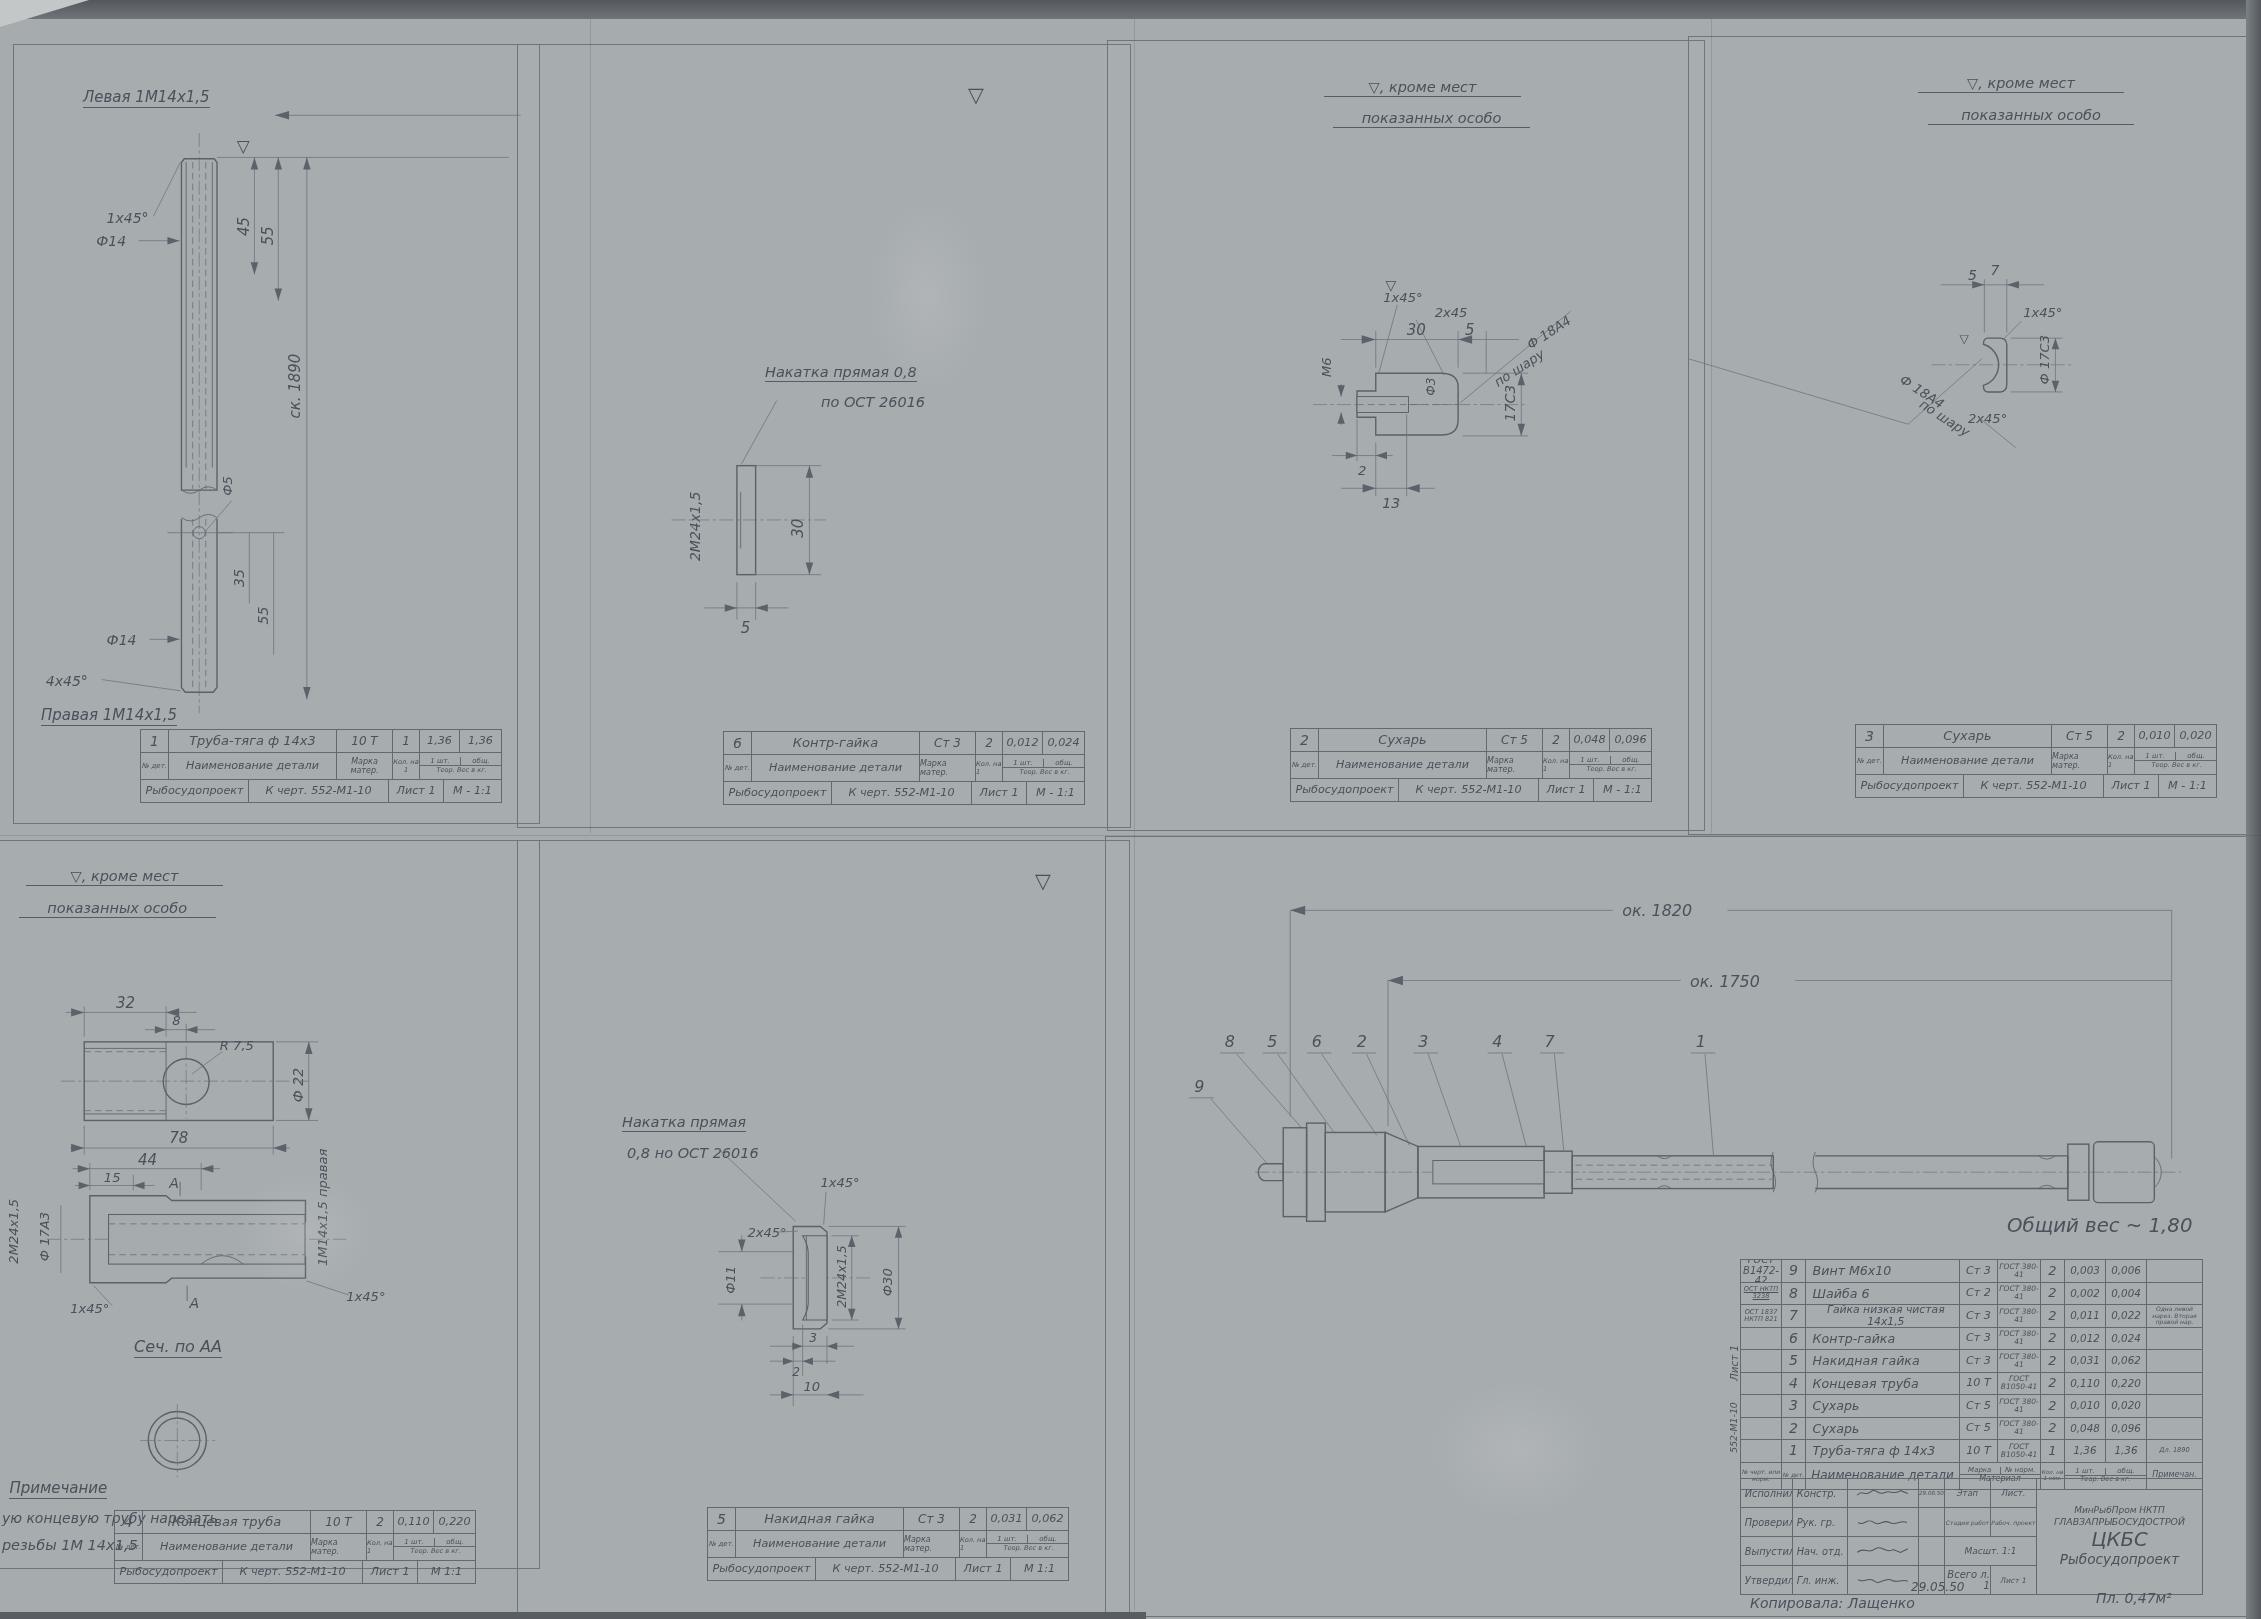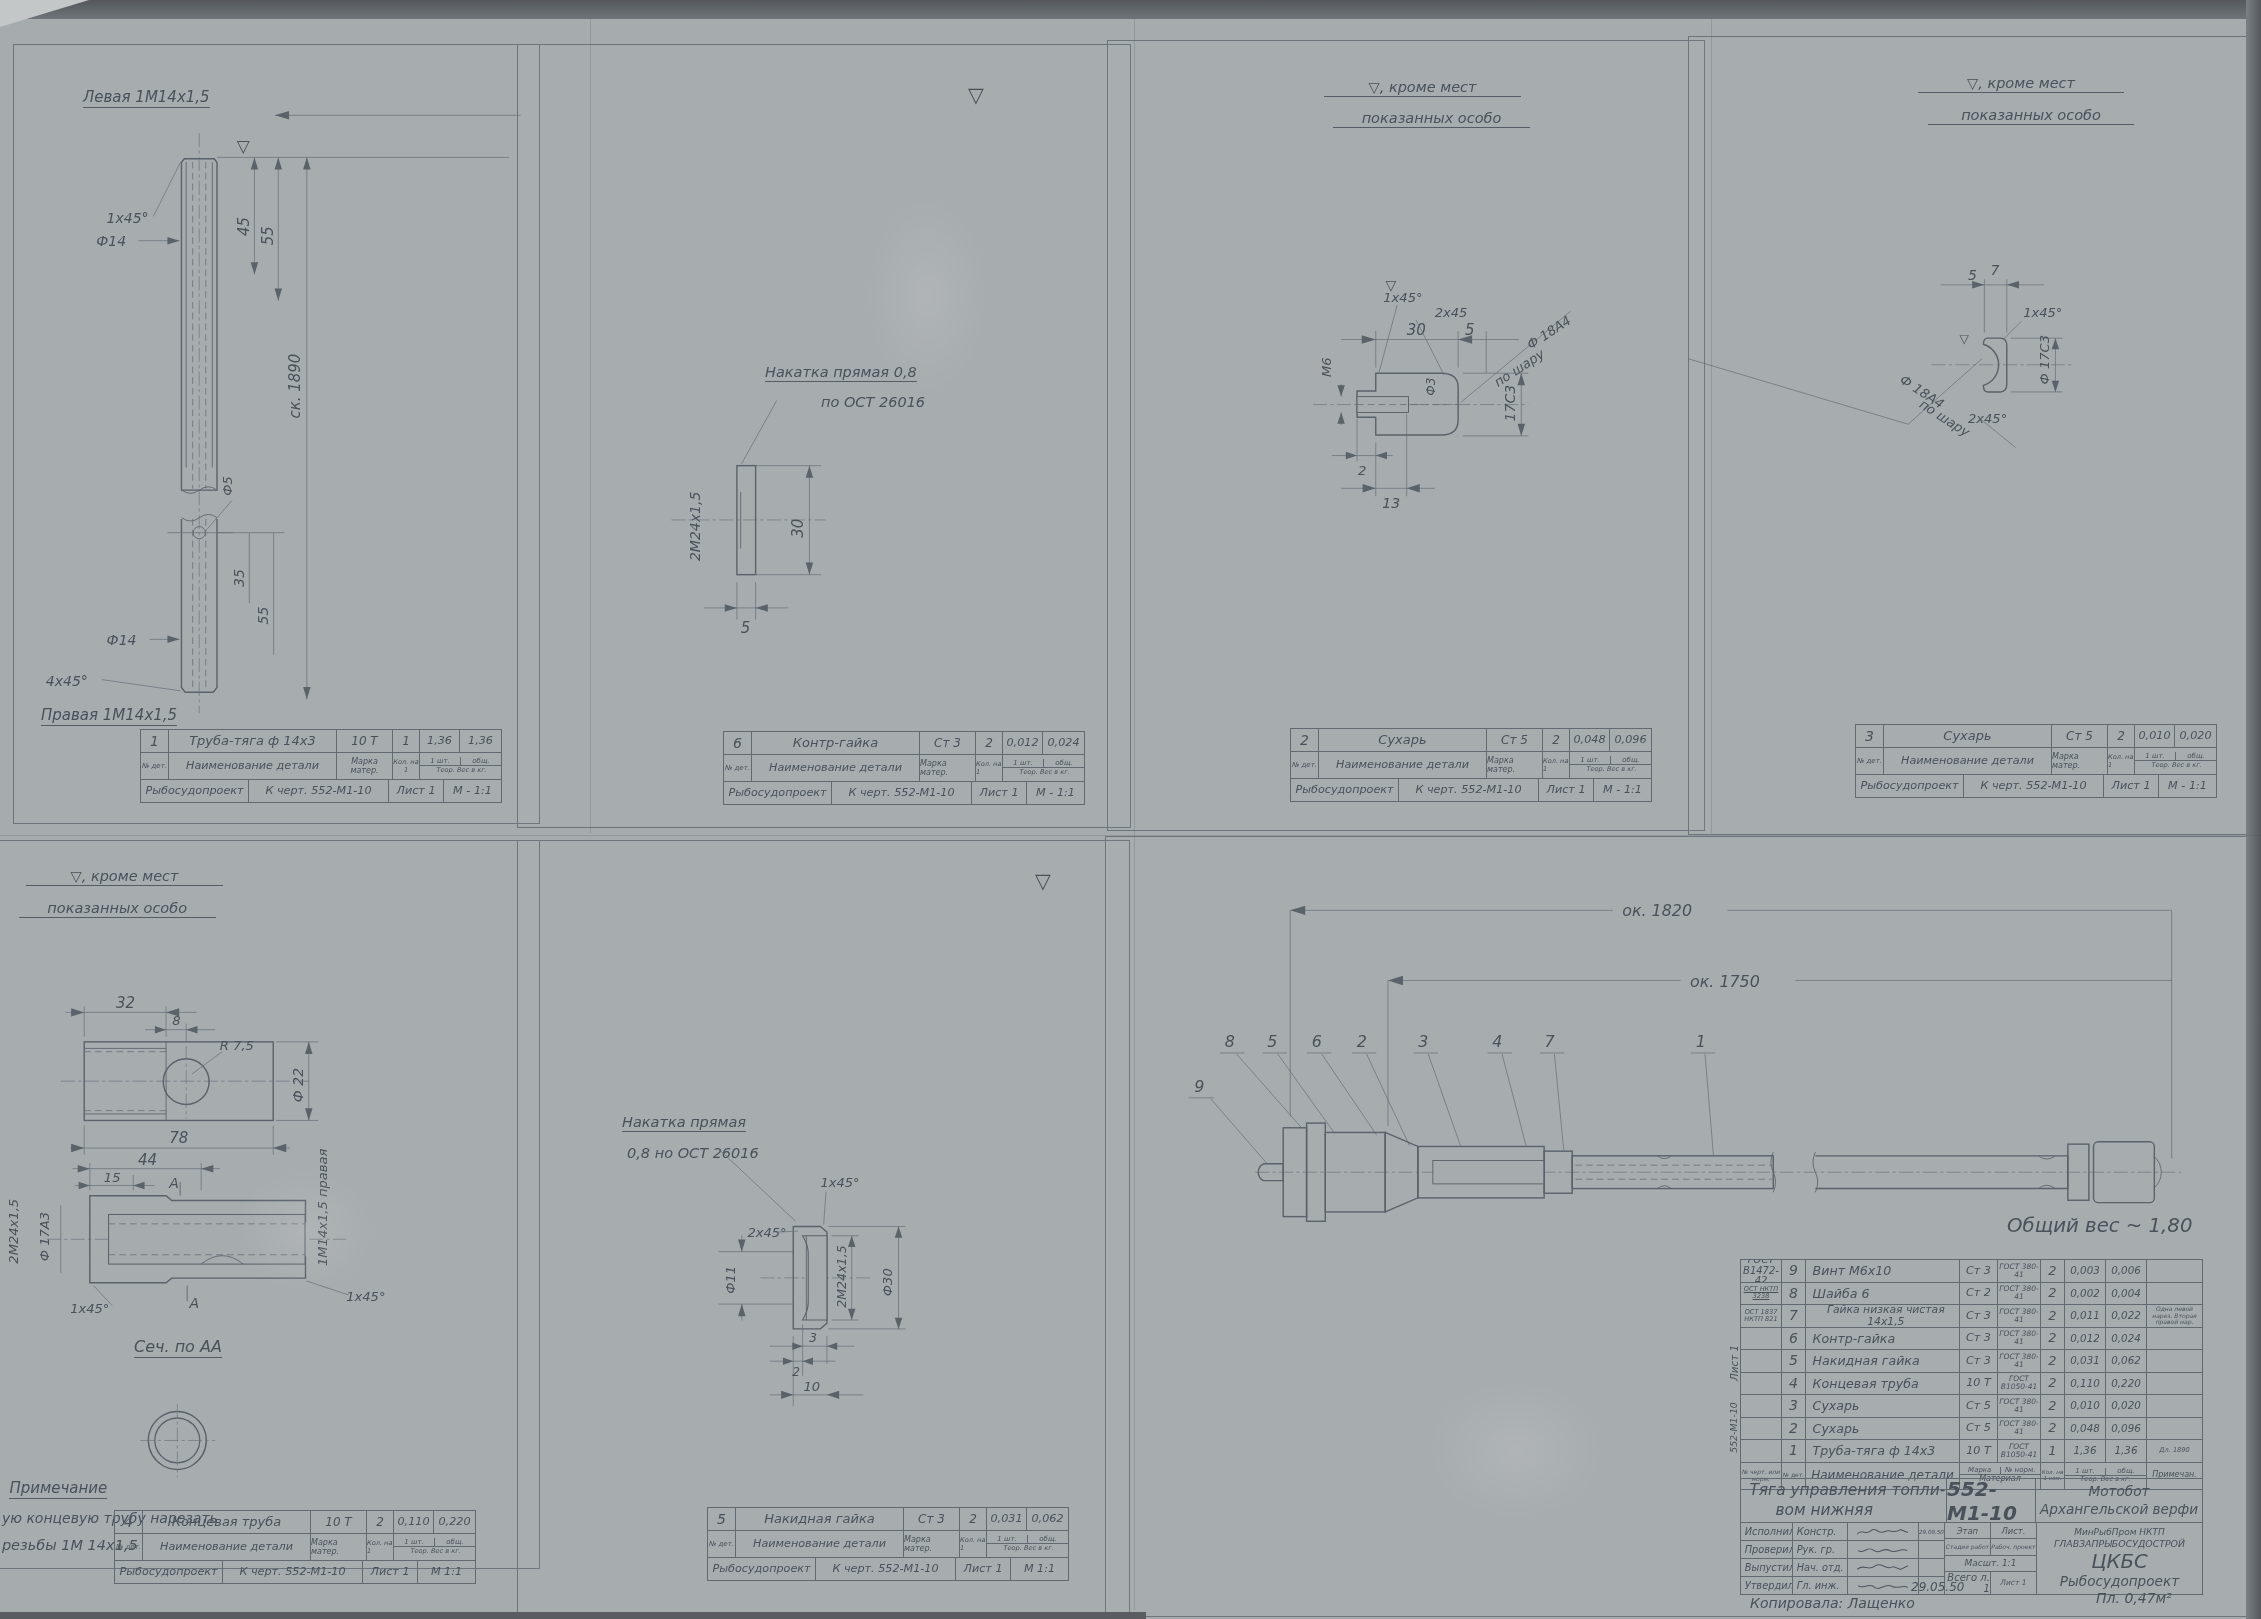--- a/index.html
+++ b/index.html
@@ -753,31 +753,20 @@
           <span style="flex:1;text-align:center;font-size:7px;border-right:0.9px solid var(--ln);">1 шт.</span>
           <span style="flex:1;text-align:center;font-size:7px;">общ.</span>
         </div>
         <div style="font-size:6.6px;">Теор. Вес в кг.</div>
       </div>
       <div class="pc" style="flex:1;font-size:8px;">Примечан.</div>
     </div>
   </div>
 
   <div class="tb" style="left:1740px;top:1478px;width:461px;height:115px;display:flex;flex-direction:column;">
-    <div style="display:flex;height:43px;border-bottom:1.2px solid var(--ln);">
-      <div class="tbc" style="flex:0 0 206px;display:flex;flex-direction:column;justify-content:center;padding-left:8.4px;font-size:15.4px;line-height:1.25;">
-        <span>Тяга управления топли-</span>
-        <span style="padding-left:26px;">вом нижняя</span>
-      </div>
-      <div class="tbc" style="flex:0 0 89px;display:flex;align-items:center;justify-content:center;font-size:20px;font-weight:600;">552-М1-10</div>
-      <div class="tbc" style="flex:1;border-right:none;display:flex;flex-direction:column;justify-content:center;align-items:center;font-size:13.6px;line-height:1.3;">
-        <span>Мотобот</span>
-        <span>Архангельской верфи</span>
-      </div>
-    </div>
     <div style="display:flex;flex:1;">
       <div style="flex:0 0 201px;display:flex;flex-direction:column;">
         <div style="display:flex;flex:1;border-bottom:0.9px solid var(--ln);">
           <div class="tbc" style="flex:0 0 52px;font-size:9.8px;display:flex;align-items:center;padding-left:3.7px;">Исполнил</div>
           <div class="tbc" style="flex:0 0 55px;font-size:9.8px;display:flex;align-items:center;padding-left:3.7px;">Констр.</div>
           <div class="tbc" style="flex:0 0 71px;display:flex;align-items:center;justify-content:center;">
             <svg width="56" height="12" viewBox="0 0 120 26" style="position:static;">
                 <path d="M4,18 C14,4 22,22 34,10 C44,0 50,20 64,12 C76,6 84,18 98,8 L114,14" stroke="#4e565e" stroke-width="2.2" fill="none"></path>
               </svg>
           </div>

